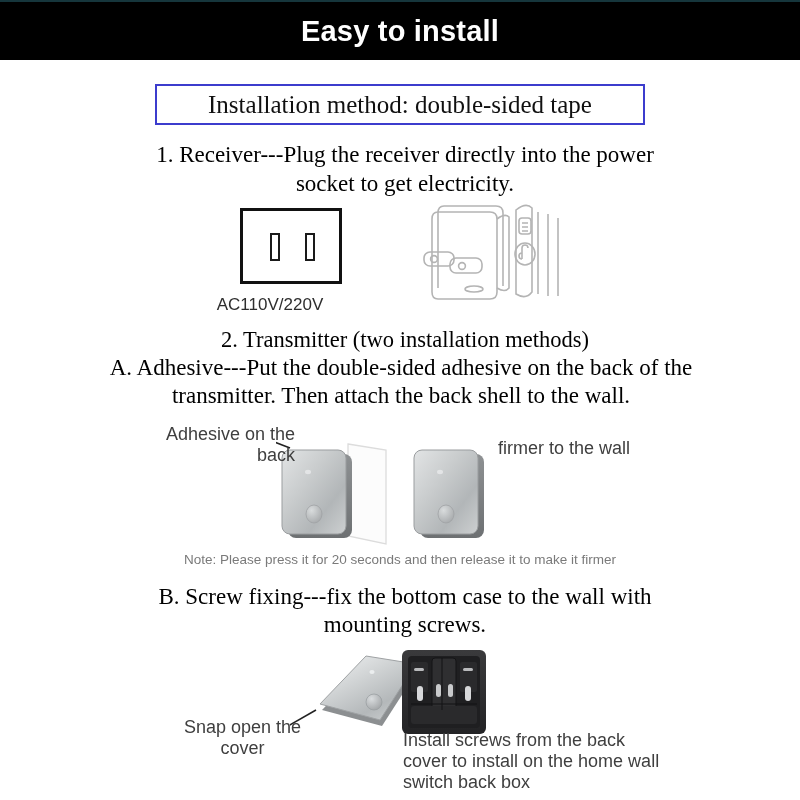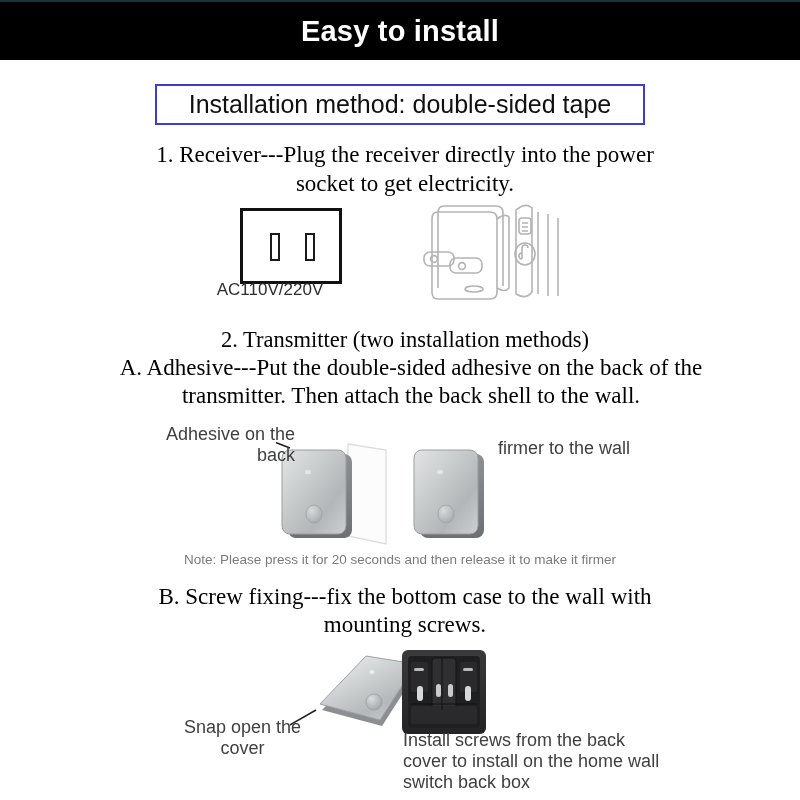--- a/index.html
+++ b/index.html
@@ -50,21 +50,21 @@
     width: 490px;
     height: 41px;
     border: 2px solid #3c3ccd;
     background: #ffffff;
     display: flex;
     align-items: center;
     justify-content: center;
     box-sizing: border-box;
   }
   .title-box-text {
-    font-family: Liberation Sans, sans-serif;
+    font-family: Liberation Serif, serif;
     font-size: 25px;
     color: #101010;
   }
 
   
   .step-text {
     position: absolute;
     text-align: center;
     font-family: "Liberation Serif", serif;
     color: #000000;
@@ -72,21 +72,21 @@
   }
   #step1-text {
     top: 141px; left: 145px; width: 520px;
     font-size: 23px;
   }
   #step2-text {
     top: 326px; left: 120px; width: 570px;
     font-size: 22.5px;
   }
   #stepA-text {
-    top: 354px; left: 101px; width: 620px;
+    top: 354px; left: 91px; width: 620px;
     font-size: 23px;
     line-height: 1.21;
   }
   #stepB-text {
     top: 583px; left: 130px; width: 550px;
     font-size: 23px;
     line-height: 1.2;
   }
 
   
@@ -117,21 +117,21 @@
     text-align: center;
     font-size: 18px;
   }
   #install-label {
     top: 730px; left: 403px; width: 260px;
     text-align: left;
     font-size: 18px;
     line-height: 1.17;
   }
   #ac-label {
-    top: 280px; left: 180px; width: 180px;
+    top: 295px; left: 180px; width: 180px;
     text-align: center;
     font-size: 17px;
     color: #2e2e2e;
     font-family: "Liberation Sans", sans-serif;
   }
 
   
   .socket {
     position: absolute;
     top: 208px; left: 240px;

